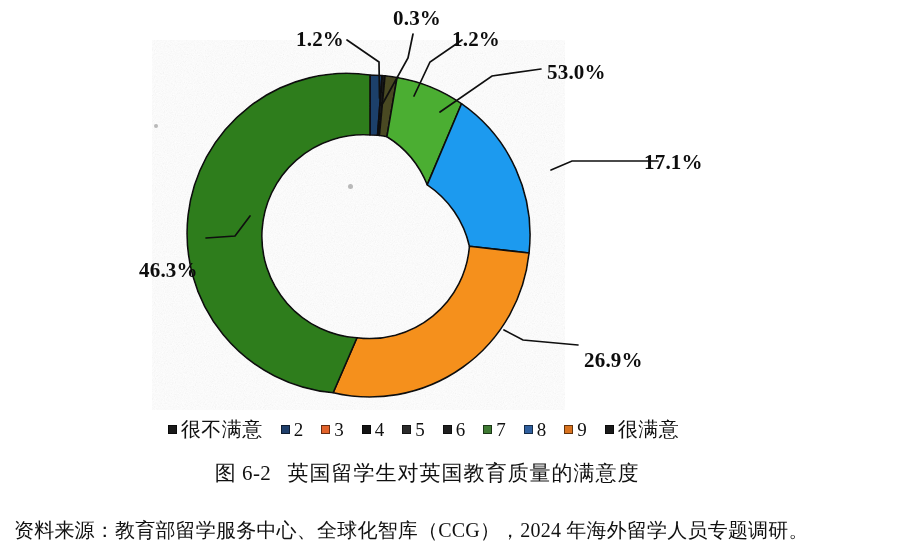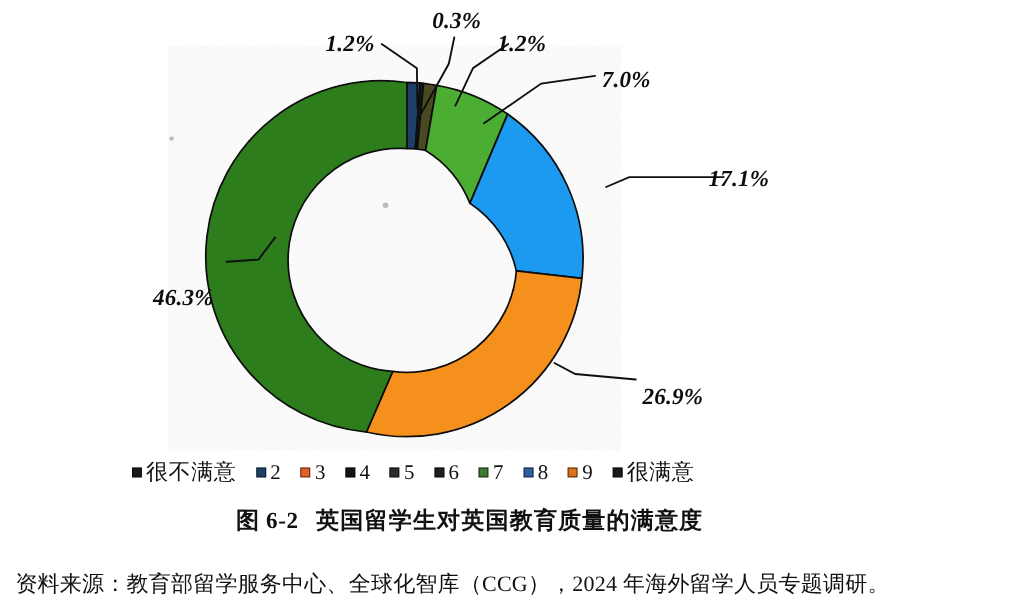--- a/index.html
+++ b/index.html
@@ -20,21 +20,20 @@
     width: 921px;
     height: 558px;
   }
   
   #chart-area {
     position: absolute;
     left: 0;
     top: 0;
     width: 921px;
     height: 410px;
-    font-style: italic;
   }
   #donut-svg {
     position: absolute;
     left: 0;
     top: 0;
   }
   .pct-label {
     position: absolute;
     font-family: "Liberation Serif", "DejaVu Serif", serif;
     font-size: 21px;
@@ -55,20 +54,21 @@
   #legend {
     position: absolute;
     left: 0;
     top: 414px;
     width: 751px;
     height: 30px;
     display: flex;
     justify-content: center;
     align-items: center;
     gap: 0px;
+    padding-left: 48px;
   }
   .legend-item {
     display: flex;
     align-items: center;
     margin: 0 9px;
   }
   .legend-swatch {
     width: 9px;
     height: 9px;
     margin-right: 4px;
@@ -92,21 +92,20 @@
   #caption {
     position: absolute;
     left: 0;
     top: 459px;
     width: 854px;
     text-align: center;
     font-size: 21px;
     letter-spacing: 1px;
     color: #111111;
     white-space: nowrap;
-    font-weight: bold;
   }
   #caption .fignum { letter-spacing: 0.5px; }
   #caption .captext { margin-left: 16px; }
 
   
   #source {
     position: absolute;
     left: 14px;
     top: 517px;
     width: 900px;
@@ -189,21 +188,21 @@
         <path d="M 541 69 L 492 76 L 440 112"></path>
         <path d="M 658 161 L 572 161 L 551 170"></path>
         <path d="M 578 345 L 523 340 L 504 330"></path>
         <path d="M 206 238 L 235 236 L 250 216"></path>
       </g>
     </svg>
 
     <div class="pct-label" id="lbl-a">1.2%</div>
     <div class="pct-label" id="lbl-b">0.3%</div>
     <div class="pct-label" id="lbl-c">1.2%</div>
-    <div class="pct-label" id="lbl-d">7.0%</div>
+    <div class="pct-label" id="lbl-d">53.0%</div>
     <div class="pct-label" id="lbl-e">17.1%</div>
     <div class="pct-label" id="lbl-f">26.9%</div>
     <div class="pct-label" id="lbl-g">46.3%</div>
   </div>
 
   <div id="legend">
       <div class="legend-item">
         <span class="legend-swatch" style="background: rgb(26, 26, 26);"></span>
         <span class="legend-text cjk">很不满意</span>
       </div>

